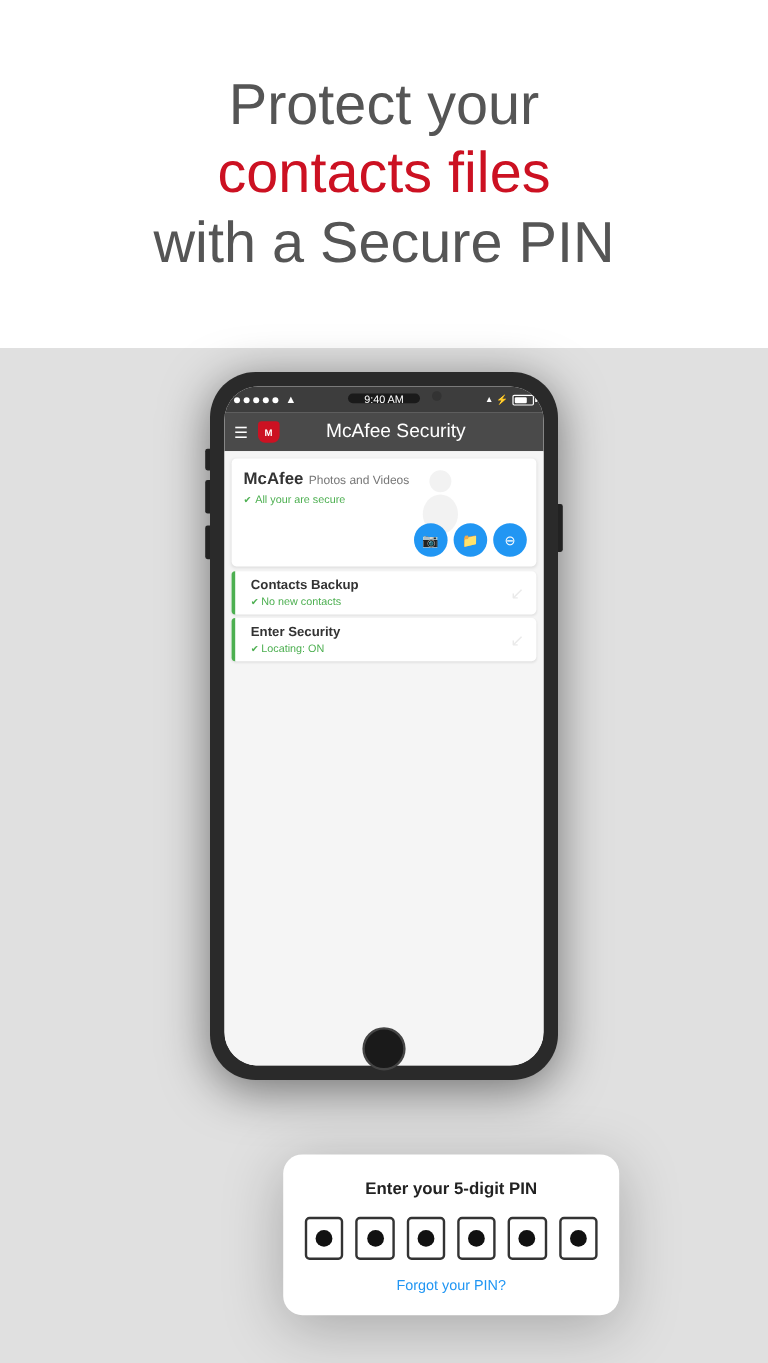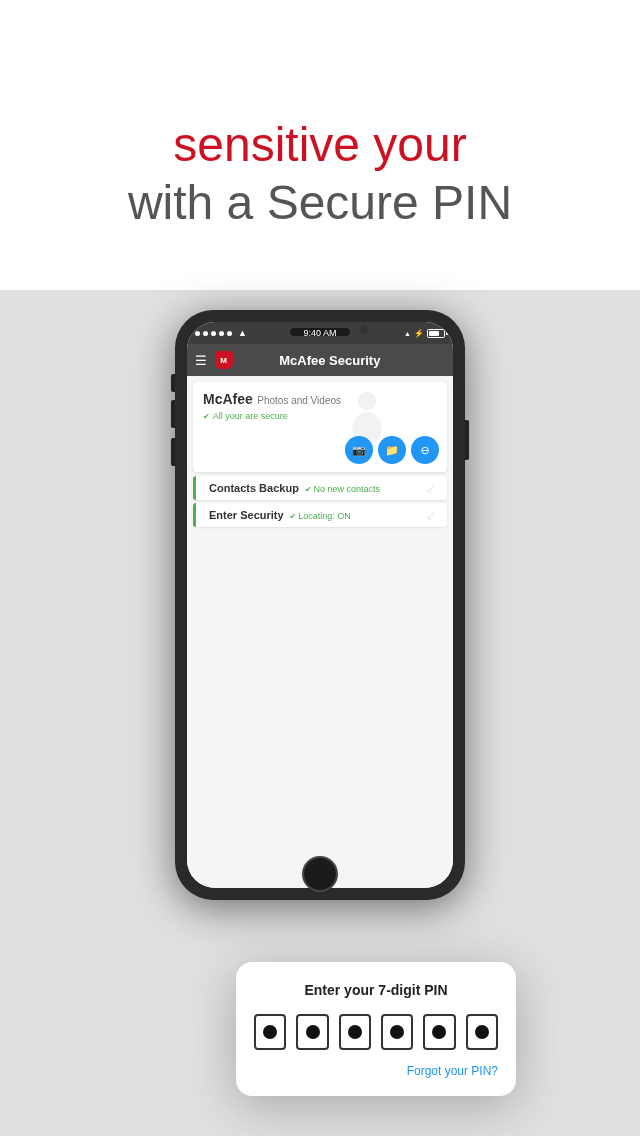--- a/index.html
+++ b/index.html
@@ -256,22 +256,22 @@
       display: flex;
       align-items: center;
       justify-content: center;
       font-size: 8px;
       color: white;
       font-weight: bold;
     }
 
     .nav-title {
       color: white;
-      font-size: 13px;
-      font-weight: 700;
+      font-size: 16px;
+      font-weight: 400;
       flex: 1;
       text-align: center;
       margin-right: 26px;
     }
 
     
     .screen-content {
       flex: 1;
       background: #f5f5f5;
       overflow: hidden;
@@ -352,21 +352,21 @@
 
     
     .list-item {
       background: white;
       margin: 3px 6px;
       padding: 6px 10px;
       border-radius: 4px;
       box-shadow: 0 1px 2px rgba(0,0,0,0.08);
       position: relative;
       display: flex;
-      flex-direction: row;
+      flex-direction: column;
     }
 
     .list-item-left-bar {
       position: absolute;
       left: 0;
       top: 0;
       bottom: 0;
       width: 3px;
       background: #4caf50;
       border-radius: 4px 0 0 4px;
@@ -442,32 +442,32 @@
       width: 14px;
       height: 14px;
       background: #111;
       border-radius: 50%;
     }
 
     .pin-forgot-link {
       color: #2196f3;
       font-size: 12px;
       cursor: pointer;
-      text-align: right;
+      text-align: center;
       display: block;
       margin-top: 2px;
     }
   </style>
 </head>
 <body>
 
 <div class="top-section">
   <div class="headline">
-    <br>
-    <span class="accent">sensitive your</span><br>
+    <span>Protect your</span><br>
+    <span class="accent">contacts files</span><br>
     <span>with a Secure PIN</span>
   </div>
 </div>
 
 <div class="bottom-section">
 
   <div class="phone-frame">
     <div class="phone-top-detail"></div>
     <div class="phone-camera"></div>
     <div class="phone-side-btn-left-mute"></div>
@@ -546,21 +546,21 @@
             <span>Locating:  ON</span>
           </div>
           <span class="list-item-arrow">↙</span>
         </div>
 
       </div>
     </div>
   </div>
 
   <div class="pin-dialog">
-    <div class="pin-dialog-title">Enter your 7-digit PIN</div>
+    <div class="pin-dialog-title">Enter your 5-digit PIN</div>
     <div class="pin-dots-row">
       <div class="pin-dot-box">
           <div class="pin-dot-inner"></div>
         </div>
       <div class="pin-dot-box">
           <div class="pin-dot-inner"></div>
         </div>
       <div class="pin-dot-box">
           <div class="pin-dot-inner"></div>
         </div>

